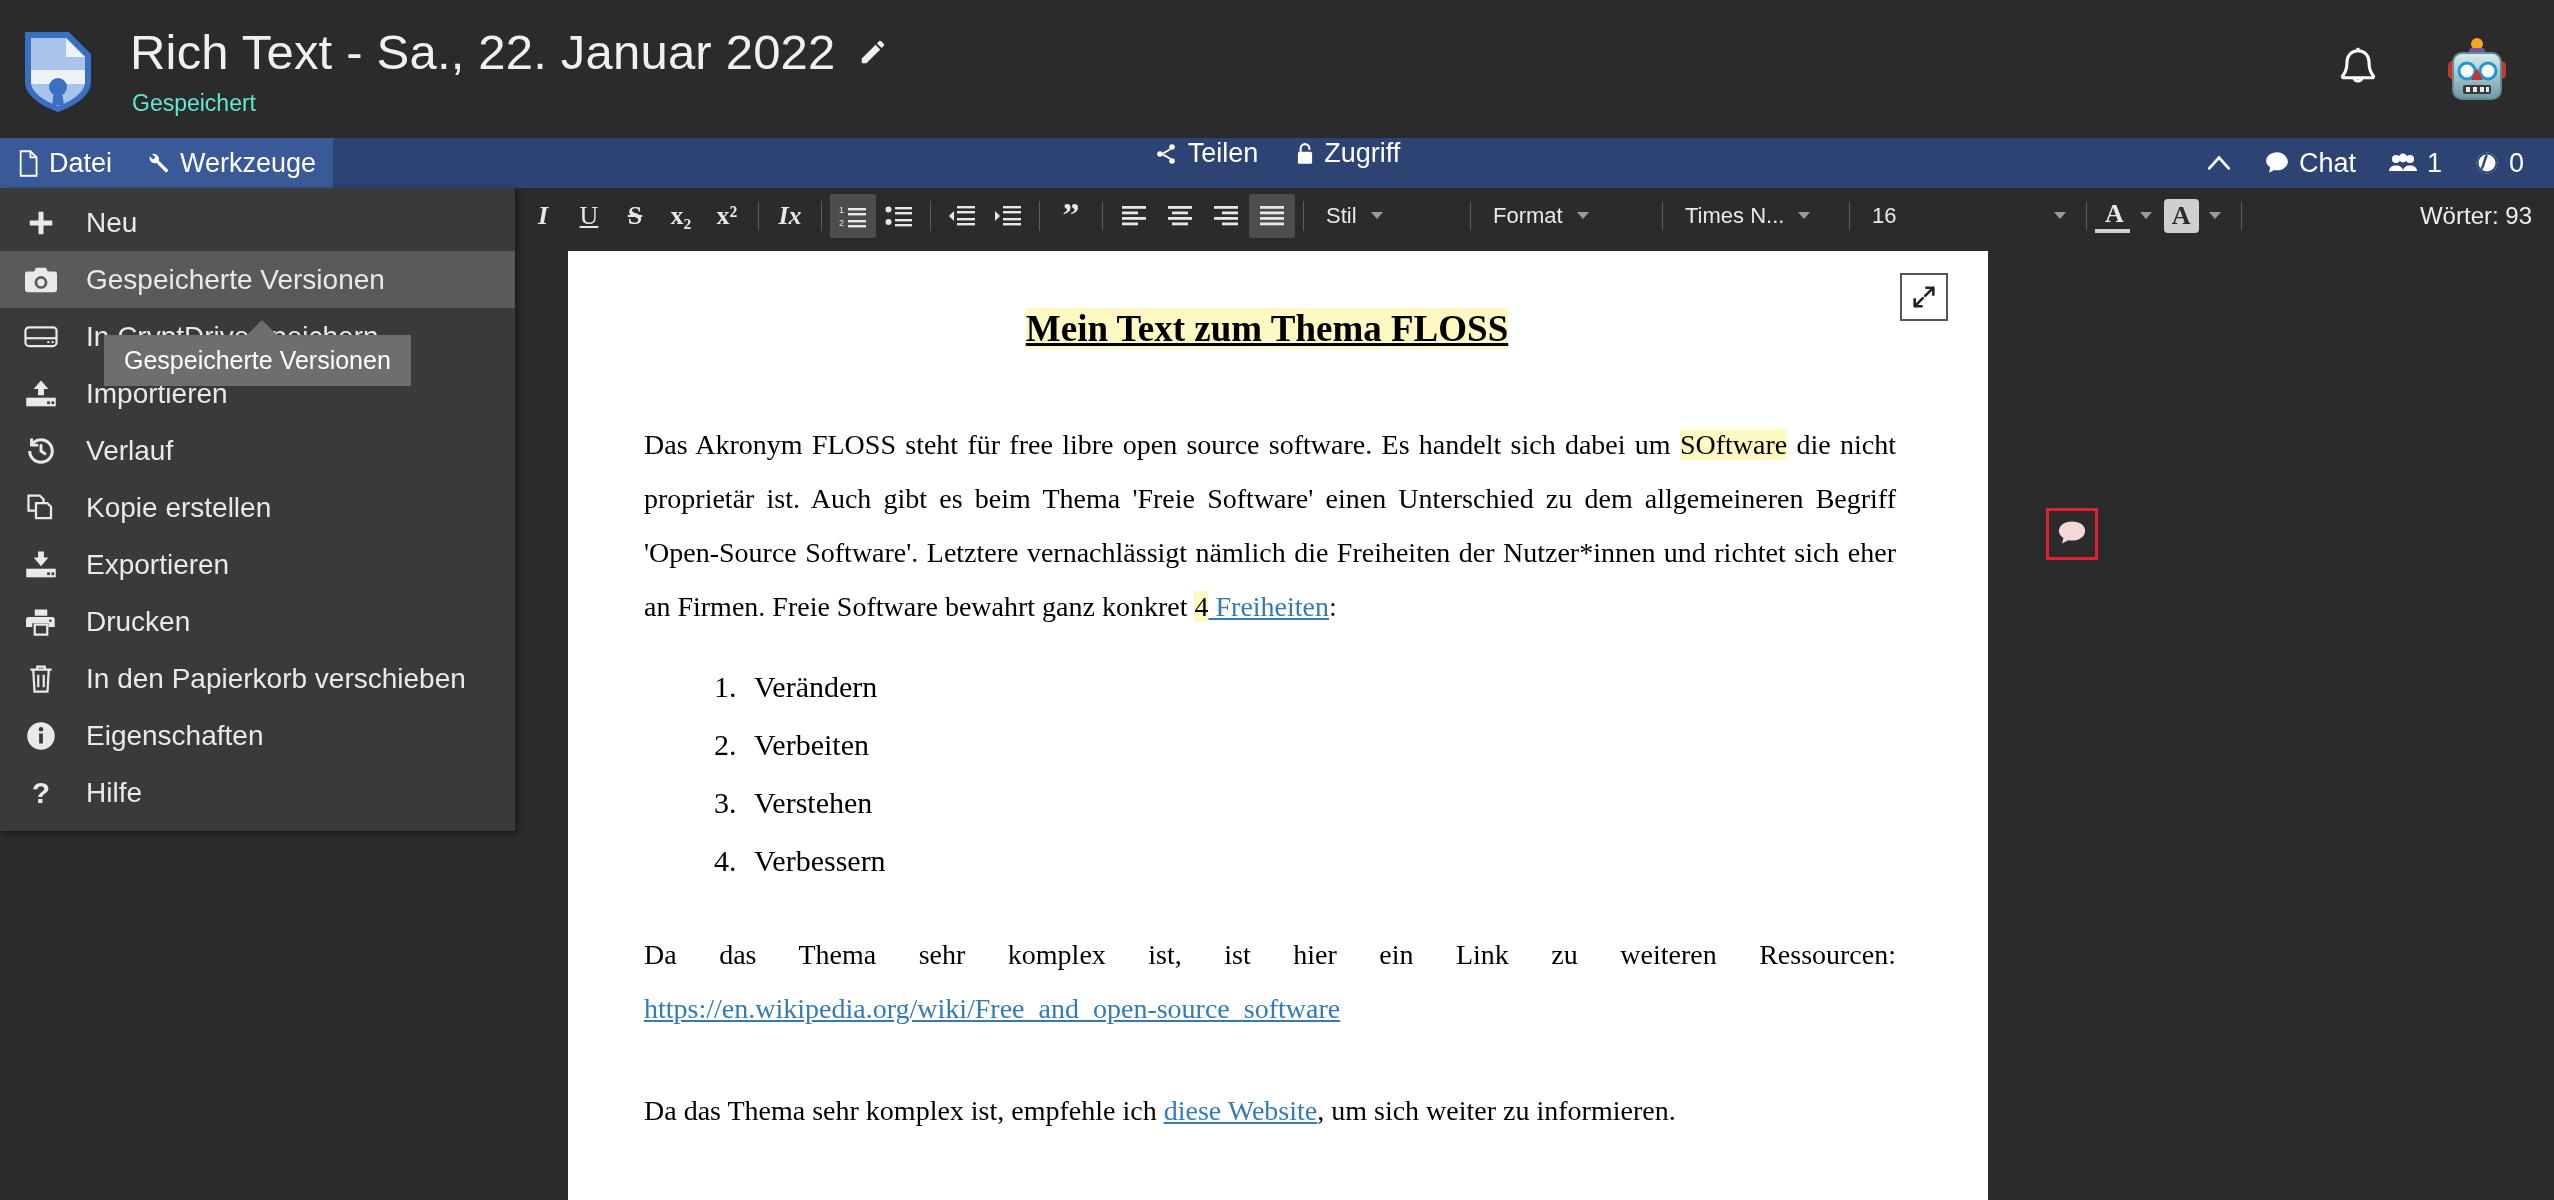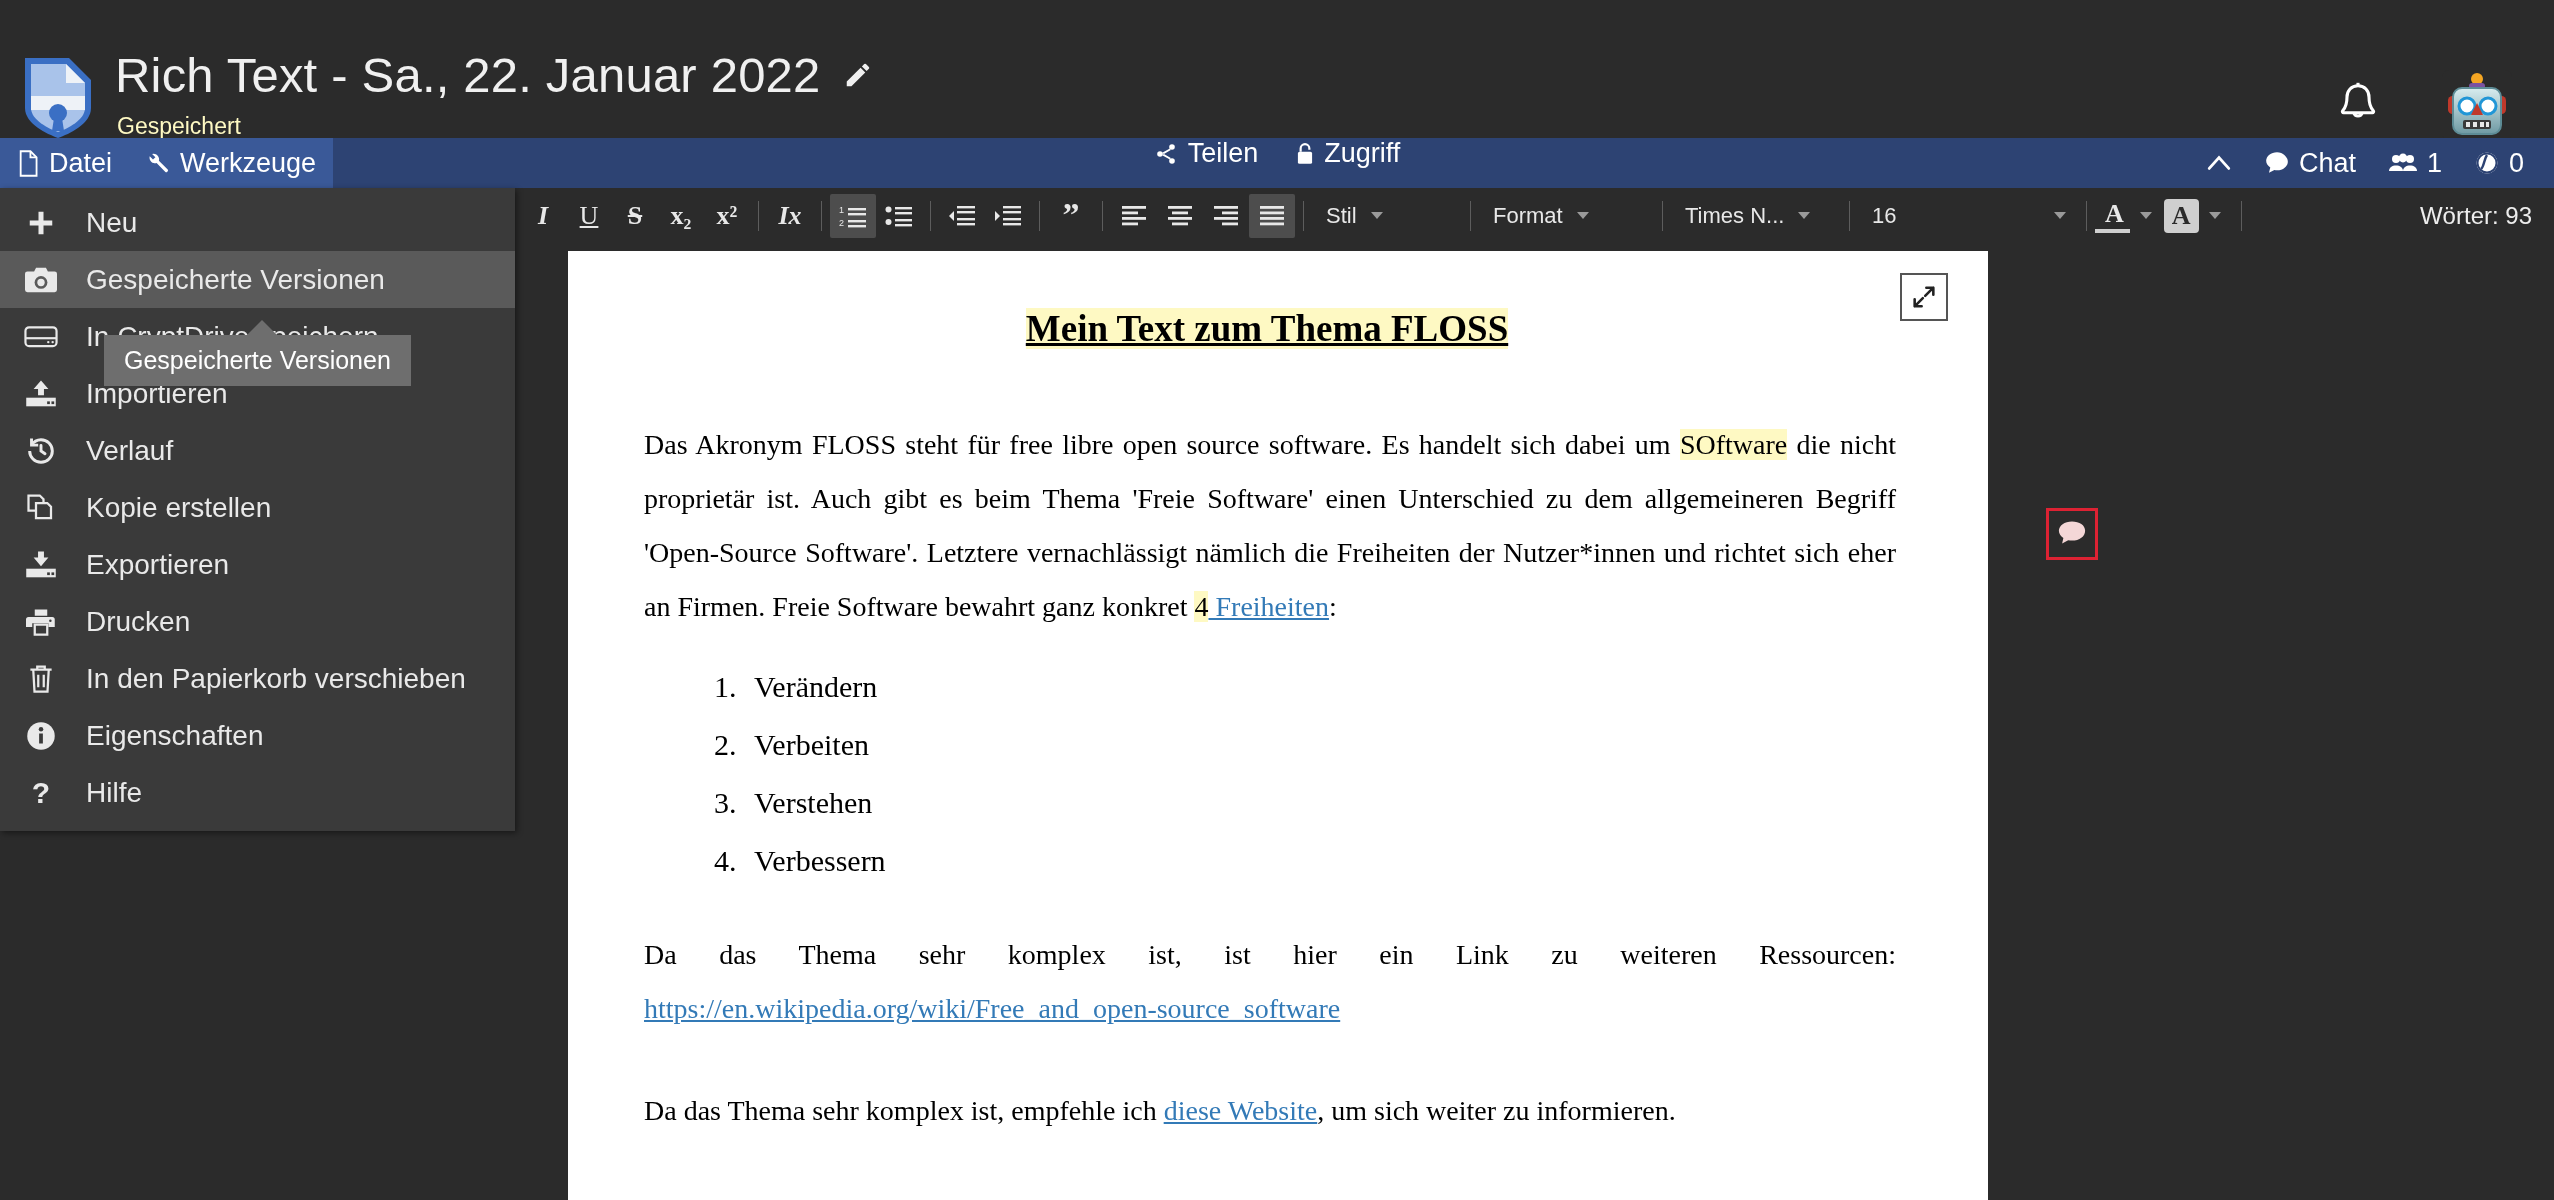--- a/index.html
+++ b/index.html
@@ -7,28 +7,28 @@
     width: 2554px; height: 1200px;
     background: #2b2b2b;
     font-family: "Liberation Sans", sans-serif;
     overflow: hidden;
   }
   #app { position: relative; width: 2554px; height: 1200px; background: #2b2b2b; }
 
   
   .topbar {
     position: absolute; top: 0; left: 0; width: 2554px; height: 140px;
-    background: #2b2b2b; display: flex; align-items: flex-end;
+    background: #2b2b2b; display: flex; align-items: center; gap: 15px;
   }
   .logo-wrap { width: 115px; display: flex; justify-content: center; align-items: center; }
   .title-block { display: flex; flex-direction: column; justify-content: center; }
   .title-row { display: flex; align-items: center; gap: 22px; }
   .doc-title { font-size: 49px; color: #f0f0f0; font-weight: 400; letter-spacing: .2px; white-space: nowrap; }
   .pencil-icon { width: 30px; height: 30px; cursor: pointer; display:block; }
-  .saved-status { font-size: 23px; color: #fef9c3; margin-top: 10px; margin-left: 2px; }
+  .saved-status { font-size: 23px; color: #5eead4; margin-top: 10px; margin-left: 2px; }
   .topbar-right { margin-left: auto; display: flex; align-items: center; gap: 62px; padding-right: 42px; }
   .bell { width: 44px; height: 50px; }
   .avatar { width: 70px; height: 70px; border-radius: 7px; overflow: hidden; display: block; }
 
   
   .bluebar {
     position: absolute; top: 138px; left: 0; width: 2554px; height: 50px;
     background: #2d4373; display: flex; align-items: stretch; color: #fff;
   }
   .bluebar-left { display: flex; align-items: stretch; }

